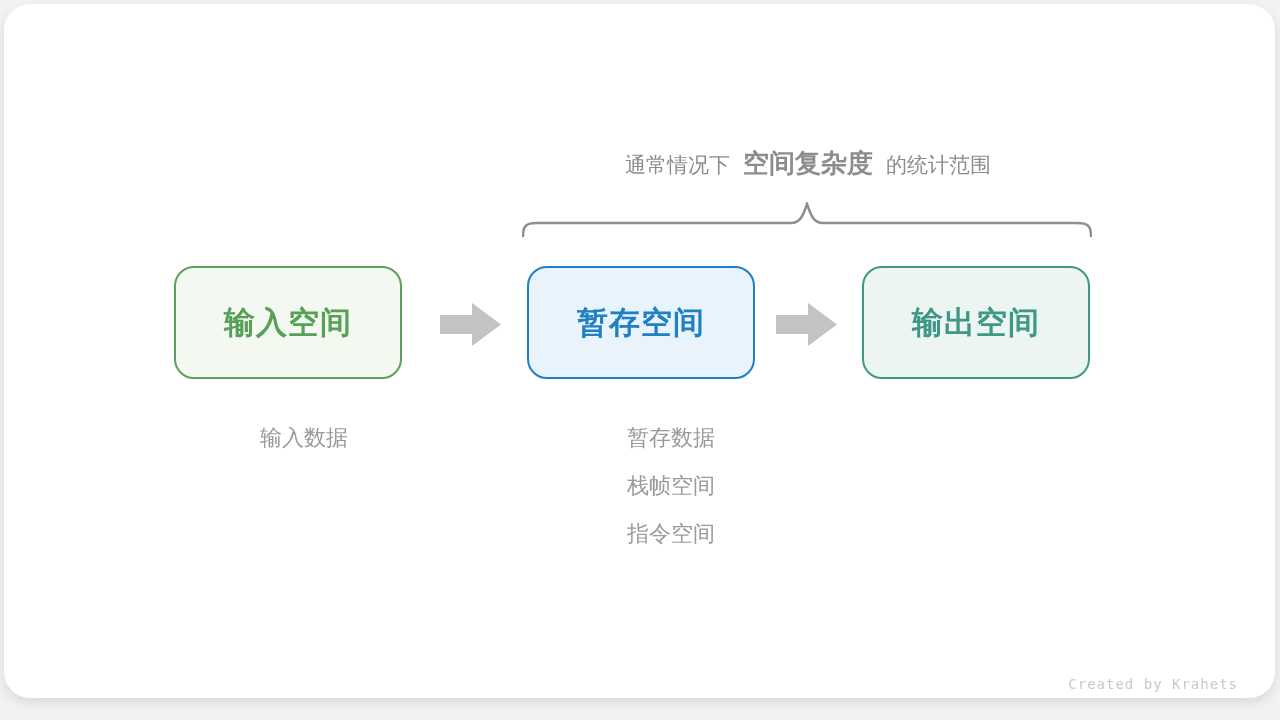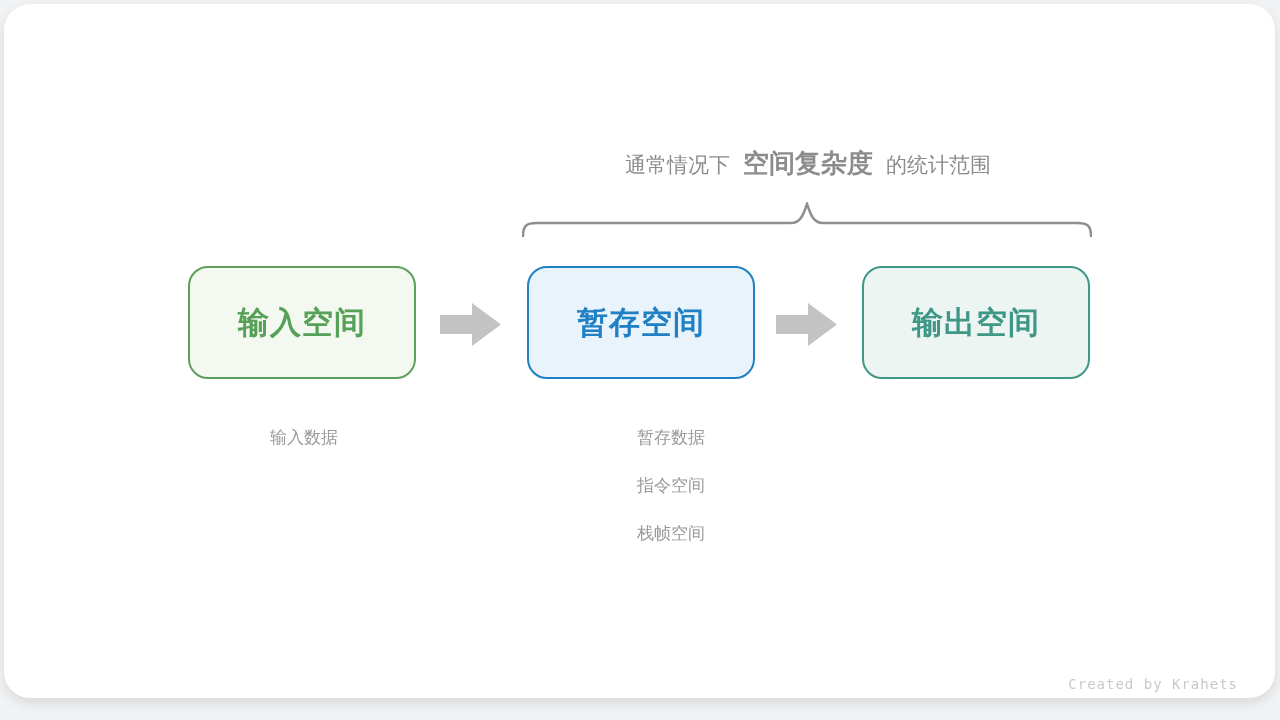--- a/index.html
+++ b/index.html
@@ -63,39 +63,39 @@
     background: var(--bg);
     color: var(--text);
     border-radius: 20px;
     display: flex;
     align-items: center;
     justify-content: center;
     font-size: 31px;
     font-weight: bold;
     letter-spacing: 1px;
   }
-  .box-input  { left: 188px; }
+  .box-input  { left: 174px; }
   .box-temp   { left: 527px; }
   .box-output { left: 862px; font-family: Liberation Serif, serif; }
   .arrow {
     position: absolute;
     top: 302px;
     width: 62px;
     height: 45px;
   }
   .arrow polygon { fill: var(--arrow, #c3c3c3); }
   .arrow-1 { left: 440px; }
   .arrow-2 { left: 776px; }
   .label-col {
     position: absolute;
     top: 414px;
     width: 228px;
     text-align: center;
     color: var(--label, #9a9a9a);
-    font-size: 17px;
+    font-size: 22px;
     line-height: 48px;
   }
   .label-col-input  { left: 190px; }
   .label-col-temp   { left: 557px; }
   .label-col-output { left: 862px; }
   .credit {
     position: absolute;
     top: 676px;
     right: 42px;
     font-family: "DejaVu Sans Mono", monospace;
@@ -135,18 +135,18 @@
   </svg>
   <svg class="arrow arrow-2" viewBox="0 0 62 45">
     <polygon points="0,13 32,13 32,1 61,22.5 32,44 32,32 0,32"></polygon>
   </svg>
 
   <div class="label-col label-col-input">
     <div>输入数据</div>
   </div>
   <div class="label-col label-col-temp">
     <div>暂存数据</div>
+    <div>栈帧空间</div>
     <div>指令空间</div>
-    <div>栈帧空间</div>
   </div>
 
   <div class="credit">Created by Krahets</div>
 </div>
 
 </body></html>

